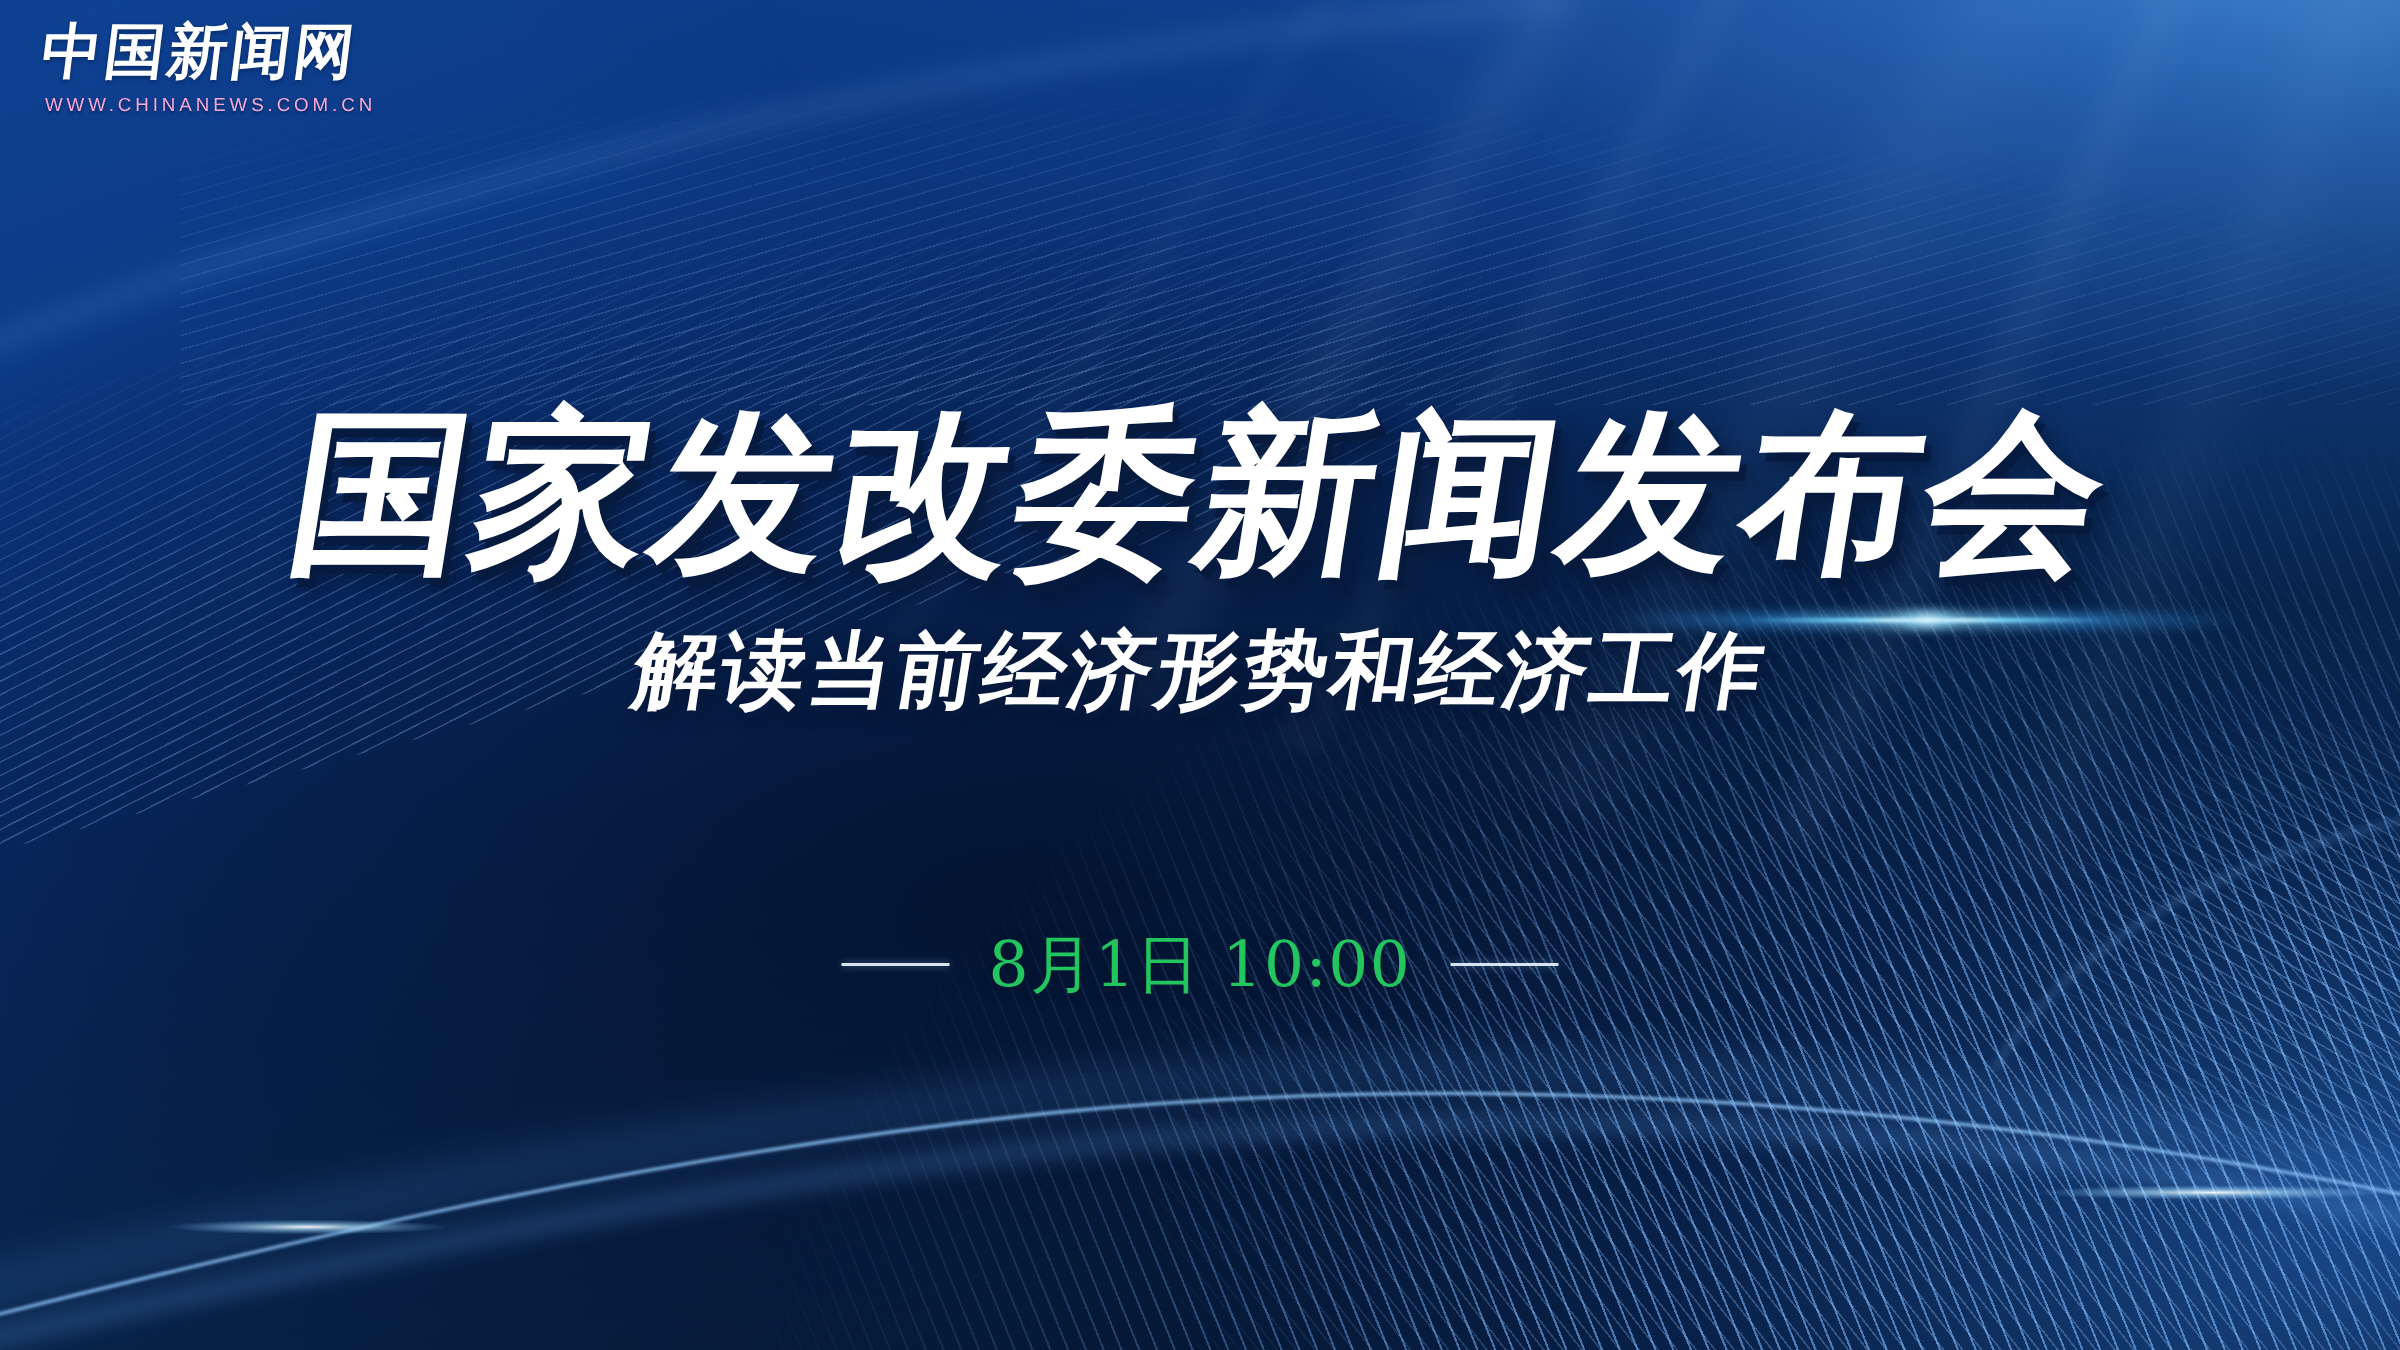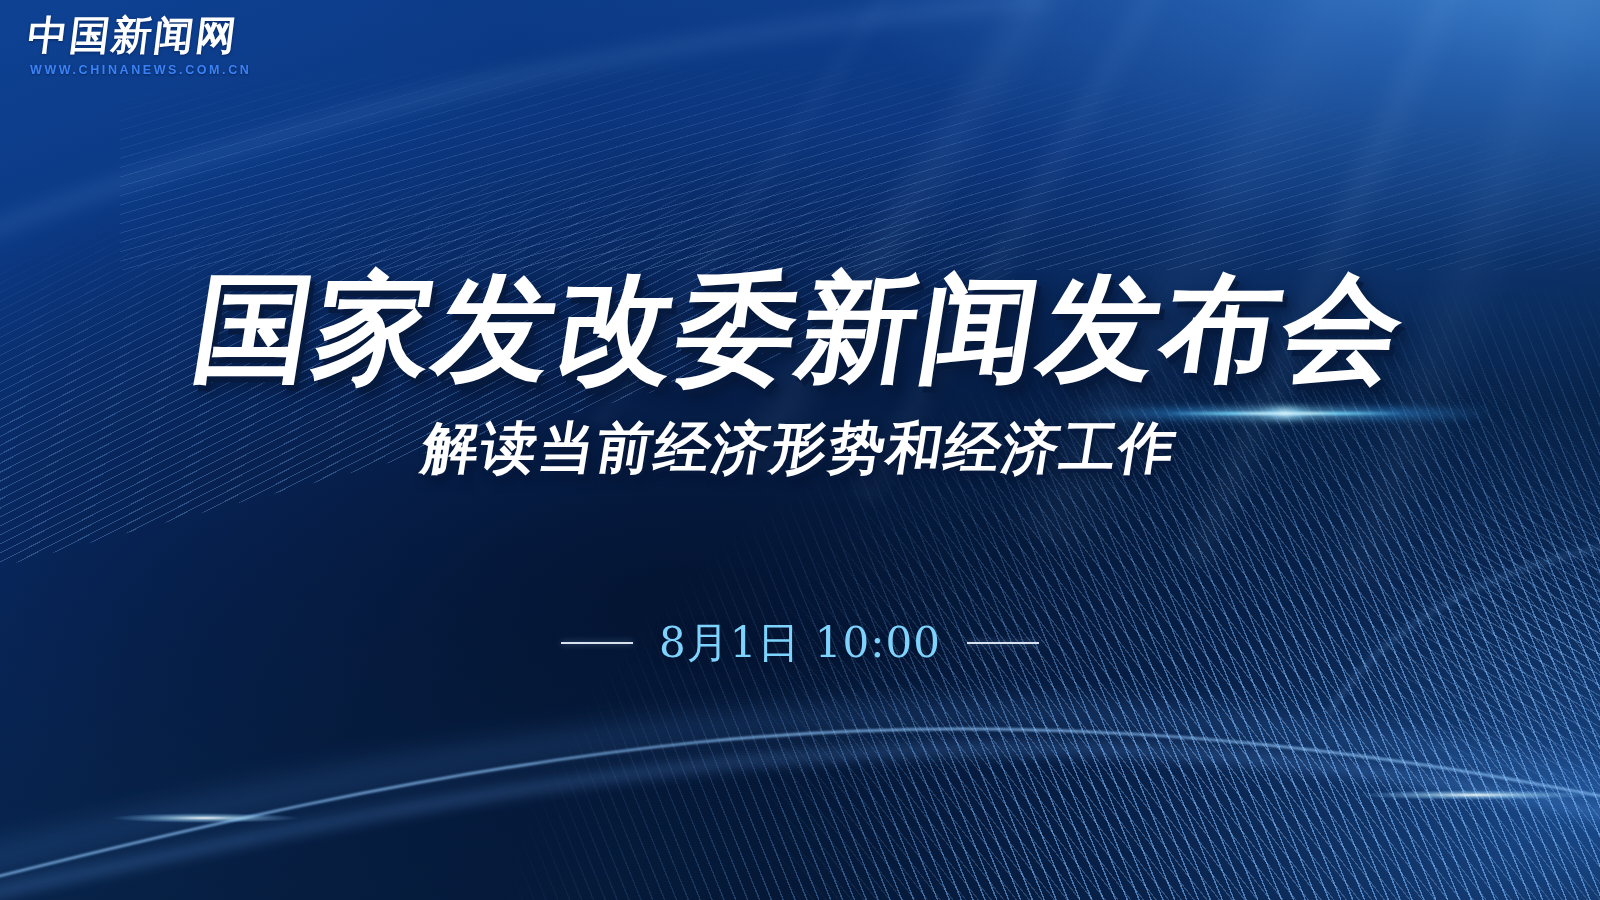--- a/index.html
+++ b/index.html
@@ -181,23 +181,23 @@
   }
   #logo .cn{
     font-family:"DejaVu Serif", serif;
     font-size:40px; font-weight:700; line-height:1.05;
     letter-spacing:2px;
     transform:skewX(-7deg);
     text-shadow:0 1px 3px rgba(0,20,60,0.5);
   }
   #logo .url{
     margin-top:7px; margin-left:2px;
-    font-size:12.5px; font-weight:700;
+    font-size:12.5px; font-weight:400;
     letter-spacing:2.6px;
-    color:#3b82f6;
+    color:#f9a8d4;
     text-shadow:0 1px 2px rgba(0,20,60,0.6);
   }
 
   
   #title-block{
     position:absolute; z-index:18;
     left:0; right:0; top:266px;
     text-align:center;
   }
   #main-title{
@@ -237,21 +237,21 @@
   }
   #date-row .rule{
     width:72px; height:2px;
     background:rgba(236,244,255,0.92);
     box-shadow:0 0 6px rgba(170,210,255,0.45);
   }
   #date-text{
     font-family:"DejaVu Serif", serif;
     font-size:42px;
     font-weight:400;
-    color:#7dd3fc;
+    color:#22c55e;
     letter-spacing:1px;
     white-space:nowrap;
     text-shadow:0 2px 8px rgba(2,14,40,0.7);
   }
 </style>
 </head>
 <body>
 
 <div id="stage">
 

